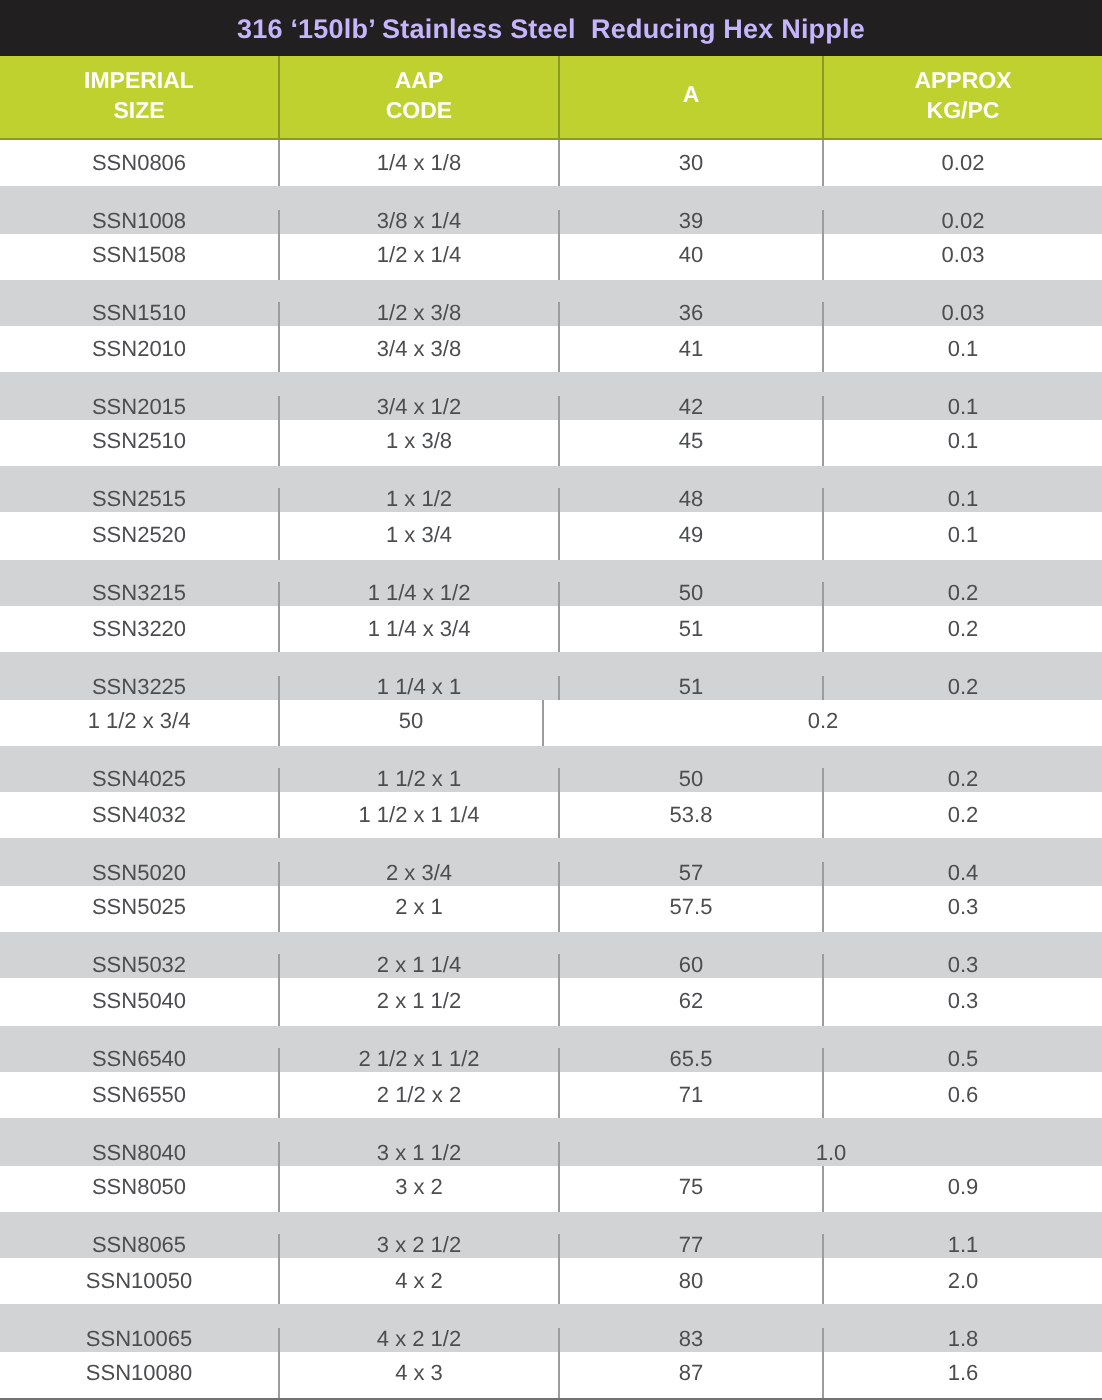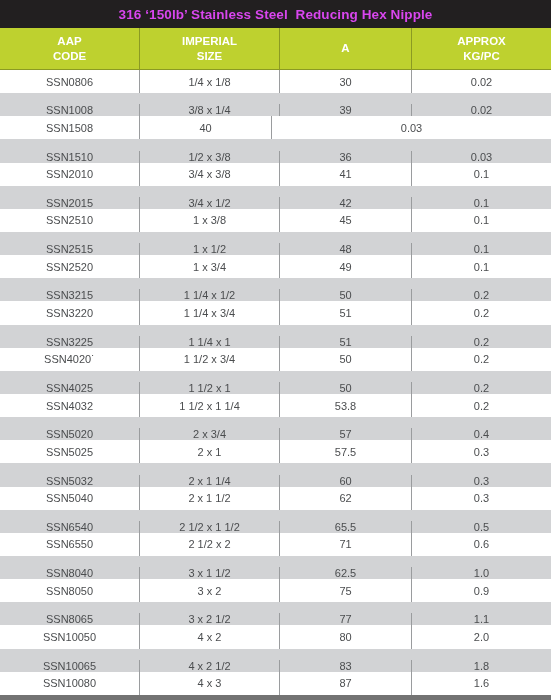--- a/index.html
+++ b/index.html
@@ -12,21 +12,21 @@
   #spec-table {
     width:551px; height:700px;
     display:flex; flex-direction:column;
     background:#ffffff;
   }
 
   
   .title-bar {
     height:28px;
     background:#221f20;
-    color:#d946ef;
+    color:#c4b5fd;
     display:flex; align-items:center; justify-content:center;
     font-size:13.5px; font-weight:bold;
     letter-spacing:.1px;
     white-space:pre;
     flex:0 0 28px;
   }
 
   
   .head-row {
     height:42px;
@@ -48,21 +48,21 @@
 
   
   .tbody { flex:1 1 auto; display:flex; flex-direction:column; }
   .row {
     flex:1 1 0;
     display:flex;
     background:#ffffff;
     min-height:0;
   }
   .row.alt { background:#d2d3d5;align-items:flex-end; }
-  .row:last-child { border-bottom:5px solid #737373; }
+  .row:last-child { border-bottom:1px solid #737373; }
   .cell {
     display:flex; align-items:center; justify-content:center;
     font-size:11px;
     color:#4b4d4f;
     border-right:1px solid #9a9c9e;
     text-align:center;
     white-space:nowrap;
     overflow:hidden;
   }
   .cell:last-child { border-right:none; }
@@ -74,27 +74,27 @@
   .c3 { flex:1 1 auto; }
 </style>
 </head>
 <body>
 
 <div id="spec-table">
 
   <div class="title-bar">316 ‘150lb’ Stainless Steel  Reducing Hex Nipple</div>
 
   <div class="head-row">
+    <div class="head-cell c1">
+      <span>IMPERIAL</span>
+      <span>SIZE</span>
+    </div>
     <div class="head-cell c0">
       <span>AAP</span>
       <span>CODE</span>
-    </div>
-    <div class="head-cell c1">
-      <span>IMPERIAL</span>
-      <span>SIZE</span>
     </div>
     <div class="head-cell c2">
       <span>A</span>
     </div>
     <div class="head-cell c3">
       <span>APPROX</span>
       <span>KG/PC</span>
     </div>
   </div>
 
@@ -106,20 +106,21 @@
         <div class="cell c3">0.02</div>
       </div>
       <div class="row alt">
         <div class="cell c0">SSN1008</div>
         <div class="cell c1">3/8 x 1/4</div>
         <div class="cell c2">39</div>
         <div class="cell c3">0.02</div>
       </div>
       <div class="row">
         <div class="cell c0">SSN1508</div>
+        <div class="cell c1">1/2 x 1/4</div>
         <div class="cell c2">40</div>
         <div class="cell c3">0.03</div>
       </div>
       <div class="row alt">
         <div class="cell c0">SSN1510</div>
         <div class="cell c1">1/2 x 3/8</div>
         <div class="cell c2">36</div>
         <div class="cell c3">0.03</div>
       </div>
       <div class="row">
@@ -164,21 +165,20 @@
         <div class="cell c2">51</div>
         <div class="cell c3">0.2</div>
       </div>
       <div class="row alt">
         <div class="cell c0">SSN3225</div>
         <div class="cell c1">1 1/4 x 1</div>
         <div class="cell c2">51</div>
         <div class="cell c3">0.2</div>
       </div>
       <div class="row">
-        <div class="cell c0">SSN4020˙</div>
         <div class="cell c1">1 1/2 x 3/4</div>
         <div class="cell c2">50</div>
         <div class="cell c3">0.2</div>
       </div>
       <div class="row alt">
         <div class="cell c0">SSN4025</div>
         <div class="cell c1">1 1/2 x 1</div>
         <div class="cell c2">50</div>
         <div class="cell c3">0.2</div>
       </div>
@@ -220,21 +220,20 @@
       </div>
       <div class="row">
         <div class="cell c0">SSN6550</div>
         <div class="cell c1">2 1/2 x 2</div>
         <div class="cell c2">71</div>
         <div class="cell c3">0.6</div>
       </div>
       <div class="row alt">
         <div class="cell c0">SSN8040</div>
         <div class="cell c1">3 x 1 1/2</div>
-        <div class="cell c2">62.5</div>
         <div class="cell c3">1.0</div>
       </div>
       <div class="row">
         <div class="cell c0">SSN8050</div>
         <div class="cell c1">3 x 2</div>
         <div class="cell c2">75</div>
         <div class="cell c3">0.9</div>
       </div>
       <div class="row alt">
         <div class="cell c0">SSN8065</div>

